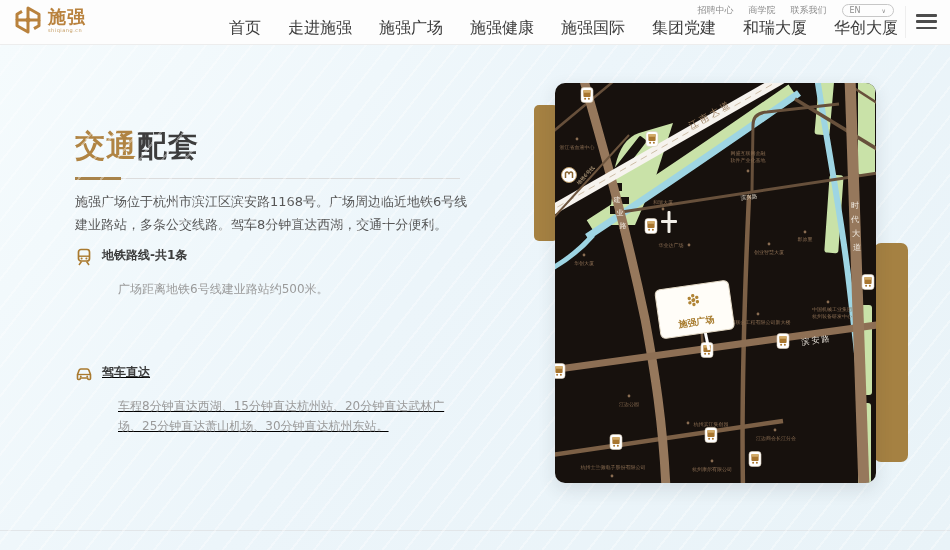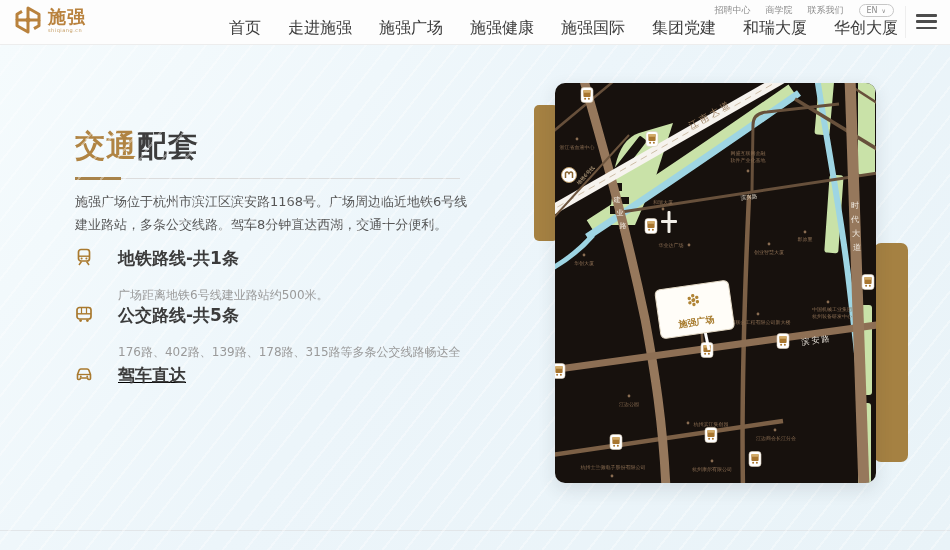--- a/index.html
+++ b/index.html
@@ -7,42 +7,42 @@
   .page{position:relative;width:950px;height:406px;}
 
   
   .header{position:absolute;left:0;top:0;width:950px;height:44px;background:#fdfdfd;border-bottom:1px solid #ededed;z-index:30;}
   .logo{position:absolute;left:14px;top:6px;display:flex;align-items:center;gap:6px;cursor:pointer;}
   .logo-text{display:flex;flex-direction:column;line-height:1;}
   .logo-cn{font-size:18px;font-weight:bold;color:#b9823d;letter-spacing:1px;}
   .logo-sub{font-size:5px;color:#c39a5e;margin-top:2px;letter-spacing:.5px;}
   .utility{position:absolute;right:56px;top:4px;display:flex;align-items:flex-start;gap:15px;}
   .utility a{font-size:9px;color:#8b8b8b;text-decoration:none;cursor:pointer;}
-  .lang-pill{font-size:8px;color:#8b8b8b;border:1px solid #c7c7c7;border-radius:8px;padding:1px 7px;display:flex;gap:4px;align-items:center;cursor:pointer;}
+  .lang-pill{font-size:8px;color:#8b8b8b;border:1px solid #c7c7c7;border-radius:8px;padding:1px 7px;display:flex;gap:21px;align-items:center;cursor:pointer;}
   .nav{position:absolute;right:52px;top:18px;display:flex;gap:27px;}
   .nav span{font-size:16px;color:#3c3c3c;cursor:pointer;white-space:nowrap;}
   .header-vline{position:absolute;right:44px;top:6px;width:1px;height:32px;background:#eee;}
   .burger{position:absolute;right:13px;top:14px;width:21px;height:15px;display:flex;flex-direction:column;justify-content:space-between;cursor:pointer;}
   .burger i{display:block;height:2.5px;background:#4c4c4c;border-radius:1px;}
 
   
   .content{position:absolute;left:0;top:44px;width:950px;height:506px;
     background:linear-gradient(128deg,#f5fbfd 0%,#ecf5fa 45%,#e9f3f8 100%);}
   .content:after{content:"";position:absolute;inset:0;pointer-events:none;
     background:repeating-linear-gradient(128deg,rgba(255,255,255,.35) 0 2px,rgba(255,255,255,0) 2px 18px);}
   .sec-title{position:absolute;left:75px;top:82px;font-size:30px;font-weight:bold;letter-spacing:1px;margin:0;}
   .t-accent{color:#b08443;}
   .t-rest{color:#3d3d3d;}
   .rule{position:absolute;left:75px;top:133px;width:385px;height:3px;}
   .rule .gray{position:absolute;left:0;top:1px;width:385px;height:1px;background:#dcdcdc;}
   .rule .gold{position:absolute;left:0;top:0;width:46px;height:3px;background:#a8834a;}
   .intro{position:absolute;left:75px;top:146px;width:394px;font-size:13px;color:#565656;line-height:1.8;margin:0;}
   .t-item{position:absolute;left:75px;display:flex;gap:9px;width:404px;z-index:2;}
   .t-item .ticon{flex:0 0 18px;padding-top:1px;}
-  .t-title{font-size:17px;font-weight:bold;color:#3b3b3b;margin:0 0 7px 16px;}
+  .t-title{font-size:12px;font-weight:bold;color:#3b3b3b;margin:0 0 7px 0;}
   .t-desc{font-size:12px;color:#9a9a9a;line-height:1.65;margin:16px;}
   .item-1{top:203px;}
   .item-2{top:260px;}
   .item-3{top:320px;text-decoration:underline;}
 
   
   .bronze{position:absolute;background:#a58142;z-index:1;}
   .bronze-left{left:534px;top:61px;width:24px;height:136px;border-radius:5px;}
   .bronze-right{left:874px;top:199px;width:34px;height:219px;border-radius:7px;}
   .map-wrap{position:absolute;left:555px;top:39px;width:321px;height:400px;border-radius:10px;overflow:hidden;z-index:2;box-shadow:0 6px 18px rgba(40,50,60,.12);}
@@ -121,48 +121,33 @@
           <line x1="6.5" y1="13.5" x2="4" y2="17" stroke="#a9792e" stroke-width="1.5"></line>
           <line x1="11.5" y1="13.5" x2="14" y2="17" stroke="#a9792e" stroke-width="1.5"></line>
         </svg>
       </span>
       <div>
         <p class="t-title">地铁路线-共1条</p>
         <p class="t-desc">广场距离地铁6号线建业路站约500米。</p>
       </div>
     </div>
 
-    <div class="t-item item-2">
-      <span class="ticon">
-        <svg width="18" height="18" viewBox="0 0 18 18">
-          <rect x="2" y="2.5" width="14" height="11.5" rx="2.5" fill="none" stroke="#a9792e" stroke-width="1.7"></rect>
-          <line x1="2" y1="8.8" x2="16" y2="8.8" stroke="#a9792e" stroke-width="1.4"></line>
-          <circle cx="5.6" cy="15.6" r="1.4" fill="#a9792e"></circle>
-            <circle cx="12.4" cy="15.6" r="1.4" fill="#a9792e"></circle>
-          <line x1="6.5" y1="2.5" x2="6.5" y2="8.8" stroke="#a9792e" stroke-width="1.2"></line>
-          <line x1="11.5" y1="2.5" x2="11.5" y2="8.8" stroke="#a9792e" stroke-width="1.2"></line>
-        </svg>
-      </span>
-      <div>
-        <p class="t-title">公交路线-共5条</p>
-        <p class="t-desc">176路、402路、139路、178路、315路等多条公交线路畅达全市。</p>
-      </div>
-    </div>
 
     <div class="t-item item-3">
       <span class="ticon">
         <svg width="18" height="18" viewBox="0 0 18 18">
           <path d="M2.5,9.5 L4.2,5 Q4.6,4 5.8,4 h6.4 q1.2,0 1.6,1 l1.7,4.5 v4 q0,1 -1,1 h-0.8 q-1,0 -1,-1 v-0.5 h-7.4 v0.5 q0,1 -1,1 h-0.8 q-1,0 -1,-1 Z" fill="none" stroke="#a9792e" stroke-width="1.6" stroke-linejoin="round"></path>
           <line x1="3" y1="9.5" x2="15" y2="9.5" stroke="#a9792e" stroke-width="1.3"></line>
           <circle cx="5.8" cy="11.4" r="0.9" fill="#a9792e"></circle>
             <circle cx="12.2" cy="11.4" r="0.9" fill="#a9792e"></circle>
         </svg>
       </span>
       <div>
         <p class="t-title">驾车直达</p>
+        <p class="t-desc">车程8分钟直达西湖、15分钟直达杭州站、20分钟直达武林广场、25分钟直达萧山机场、30分钟直达杭州东站。</p>
       </div>
     </div>
 
     <div class="bronze bronze-left"></div>
     <div class="bronze bronze-right"></div>
 
     <div class="map-wrap">
       <svg viewBox="0 0 321 400" width="321" height="400">
         <defs>
           <g id="bus">

